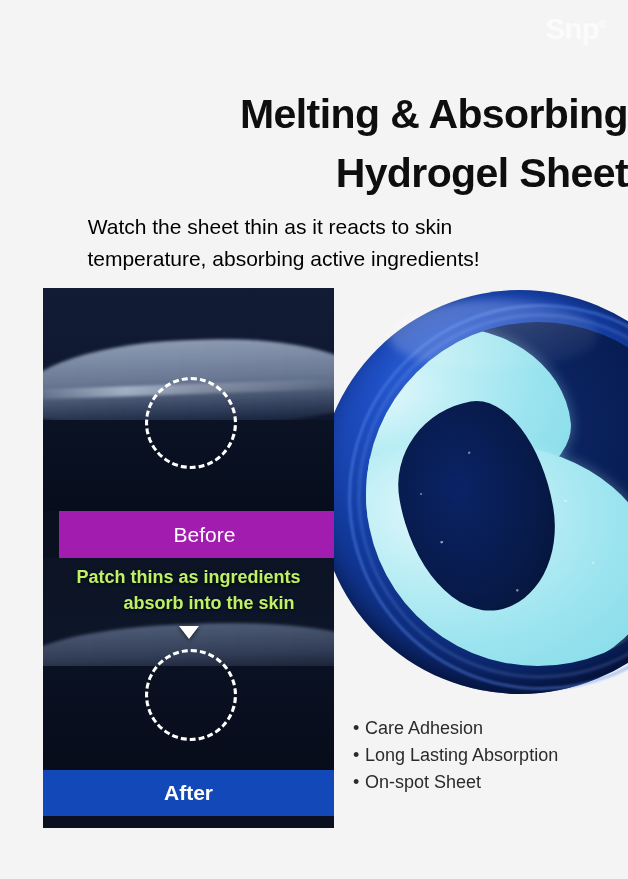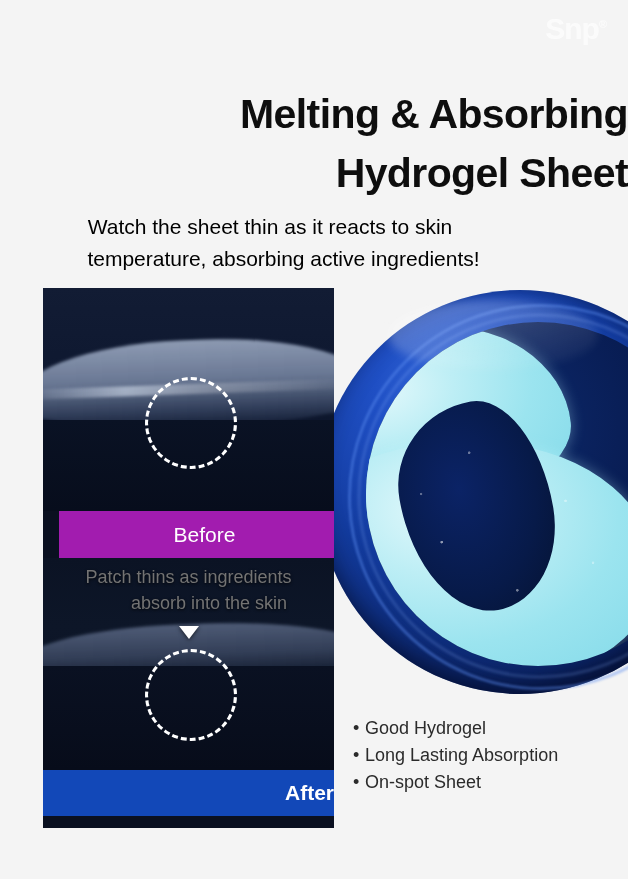--- a/index.html
+++ b/index.html
@@ -270,23 +270,23 @@
     height: 104px;
     background: linear-gradient(180deg, #0a1122 0%, #070c1a 100%);
   }
 
   .caption {
     position: absolute;
     left: 0;
     top: 276px;
     width: 291px;
     text-align: center;
-    color: #737373;
+    color: #bef264;
     font-size: 18px;
-    font-weight: 400;
+    font-weight: 700;
     line-height: 1.45;
     text-shadow: 0 1px 3px rgba(0,0,0,0.8);
     z-index: 4;
   }
   .caption .l2 { display: block; padding-left: 41px; }
 
   .down-arrow {
     position: absolute;
     left: 136px;
     top: 338px;
@@ -314,21 +314,21 @@
   
   .band-after {
     position: absolute;
     left: 0;
     top: 482px;
     width: 291px;
     height: 46px;
     background: #1248b8;
     display: flex;
     align-items: center;
-    justify-content: flex-end;
+    justify-content: center;
     color: #ffffff;
     font-size: 21px;
     font-weight: 700;
   }
 
   
   .features {
     position: absolute;
     left: 353px;
     top: 715px;
@@ -403,21 +403,21 @@
 
   <div class="dash-circle dash-2"></div>
 
   <div class="band-after">
     <span>After</span>
   </div>
 </div>
 
 <ul class="features" style="list-style:none;margin:0;padding:0;">
   <li class="feature-item">
-    <span class="dot">•</span><span>Good Hydrogel</span>
+    <span class="dot">•</span><span>Care Adhesion</span>
   </li>
   <li class="feature-item">
     <span class="dot">•</span><span>Long Lasting Absorption</span>
   </li>
   <li class="feature-item">
     <span class="dot">•</span><span>On-spot Sheet</span>
   </li>
 </ul>
 
 </body></html>

